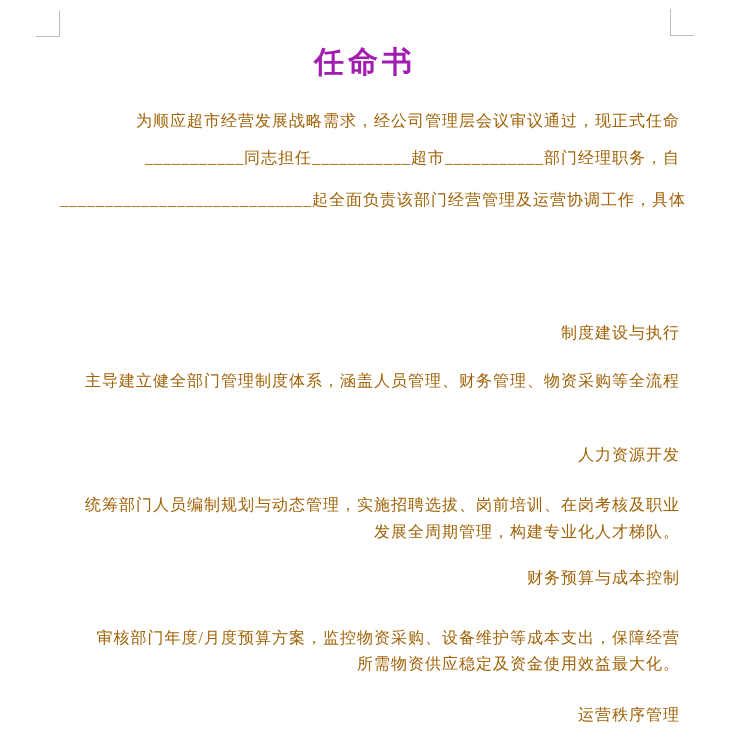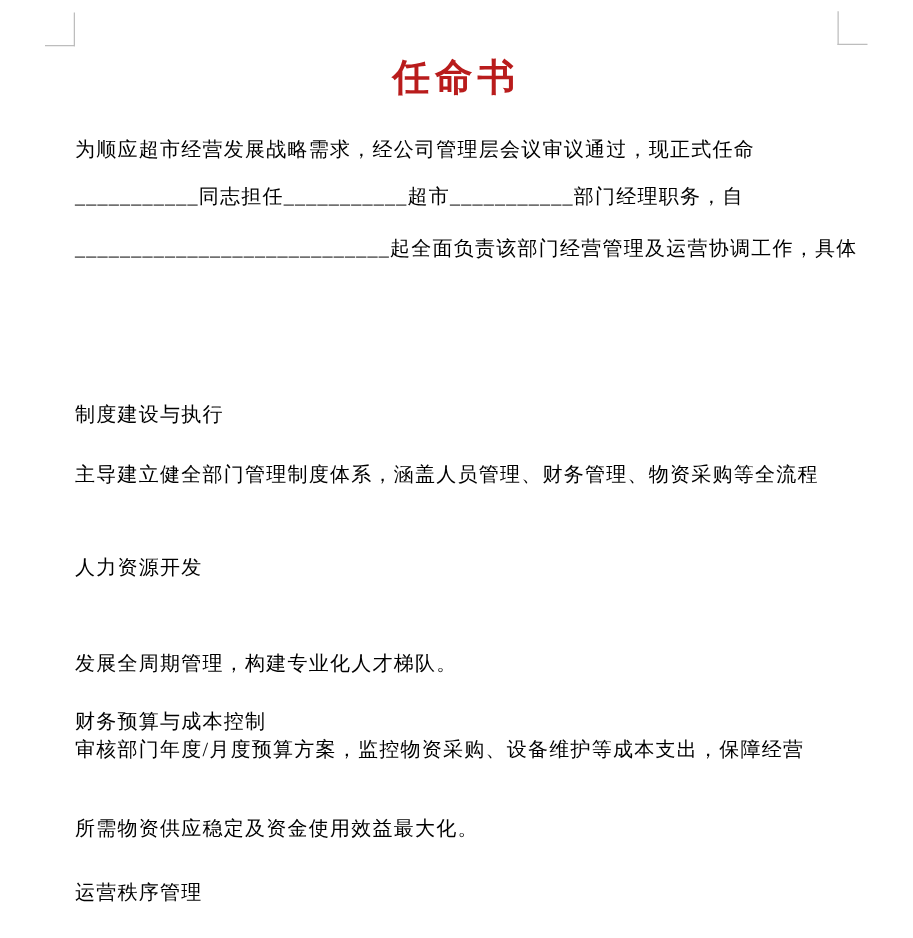--- a/index.html
+++ b/index.html
@@ -36,49 +36,51 @@
   }
   .doc-title {
     position: absolute;
     left: 60px;
     width: 610px;
     top: 42px;
     text-align: center;
     font-size: 30px;
     font-weight: bold;
     letter-spacing: 4px;
-    color: #b91c1c;
+    color: #a21caf;
     white-space: nowrap;
   }
   .doc-line {
     position: absolute;
     left: 60px;
     width: 620px;
     font-size: 16px;
     line-height: 19px;
     letter-spacing: 1px;
-    color: #000000;
+    color: #a16207;
     white-space: nowrap;
+    text-align: right;
   }
 </style>
 </head>
 <body>
 
 <div class="page">
 
   <div class="mark tl"></div>
   <div class="mark tr"></div>
 
   <h1 class="doc-title">任命书</h1>
 
   <p class="doc-line" style="top:111px">为顺应超市经营发展战略需求，经公司管理层会议审议通过，现正式任命</p>
   <p class="doc-line" style="top:148px">___________同志担任___________超市___________部门经理职务，自</p>
   <p class="doc-line" style="top:190px">____________________________起全面负责该部门经营管理及运营协调工作，具体</p>
   <p class="doc-line" style="top:323px">制度建设与执行</p>
   <p class="doc-line" style="top:371px">主导建立健全部门管理制度体系，涵盖人员管理、财务管理、物资采购等全流程</p>
   <p class="doc-line" style="top:445px">人力资源开发</p>
+  <p class="doc-line" style="top:495px">统筹部门人员编制规划与动态管理，实施招聘选拔、岗前培训、在岗考核及职业</p>
   <p class="doc-line" style="top:522px">发展全周期管理，构建专业化人才梯队。</p>
   <p class="doc-line" style="top:568px">财务预算与成本控制</p>
-  <p class="doc-line" style="top:591px">审核部门年度/月度预算方案，监控物资采购、设备维护等成本支出，保障经营</p>
+  <p class="doc-line" style="top:628px">审核部门年度/月度预算方案，监控物资采购、设备维护等成本支出，保障经营</p>
   <p class="doc-line" style="top:654px">所需物资供应稳定及资金使用效益最大化。</p>
   <p class="doc-line" style="top:705px">运营秩序管理</p>
 
 </div>
 
 </body></html>

